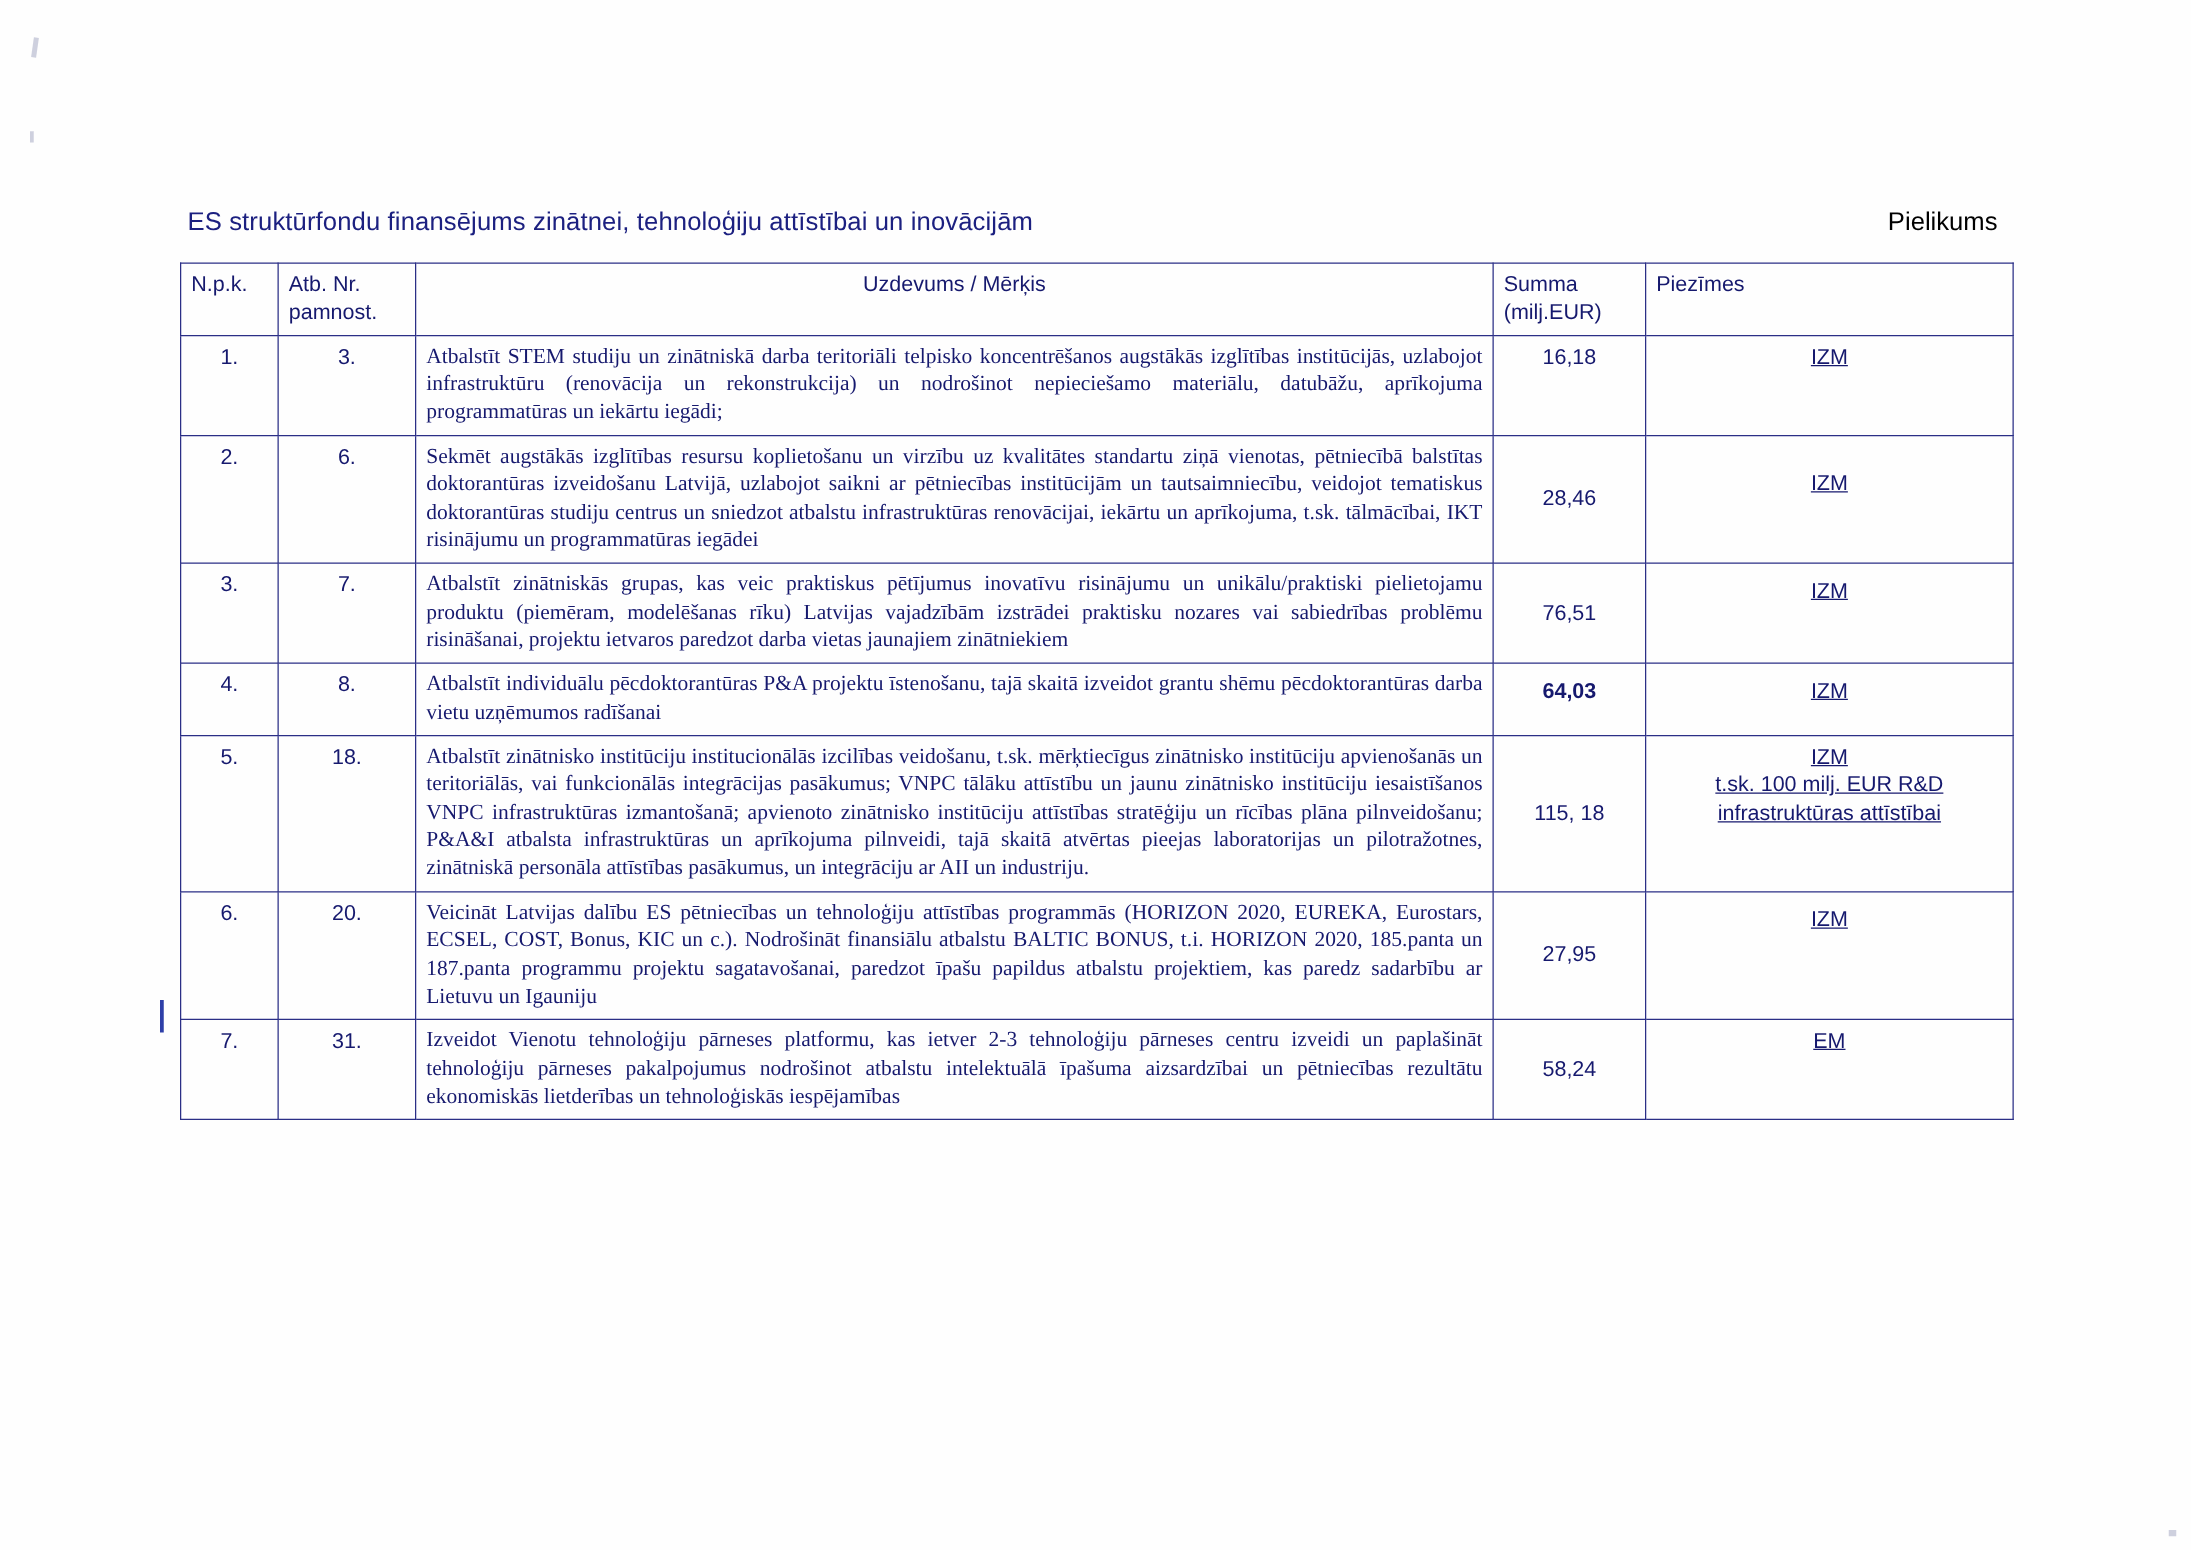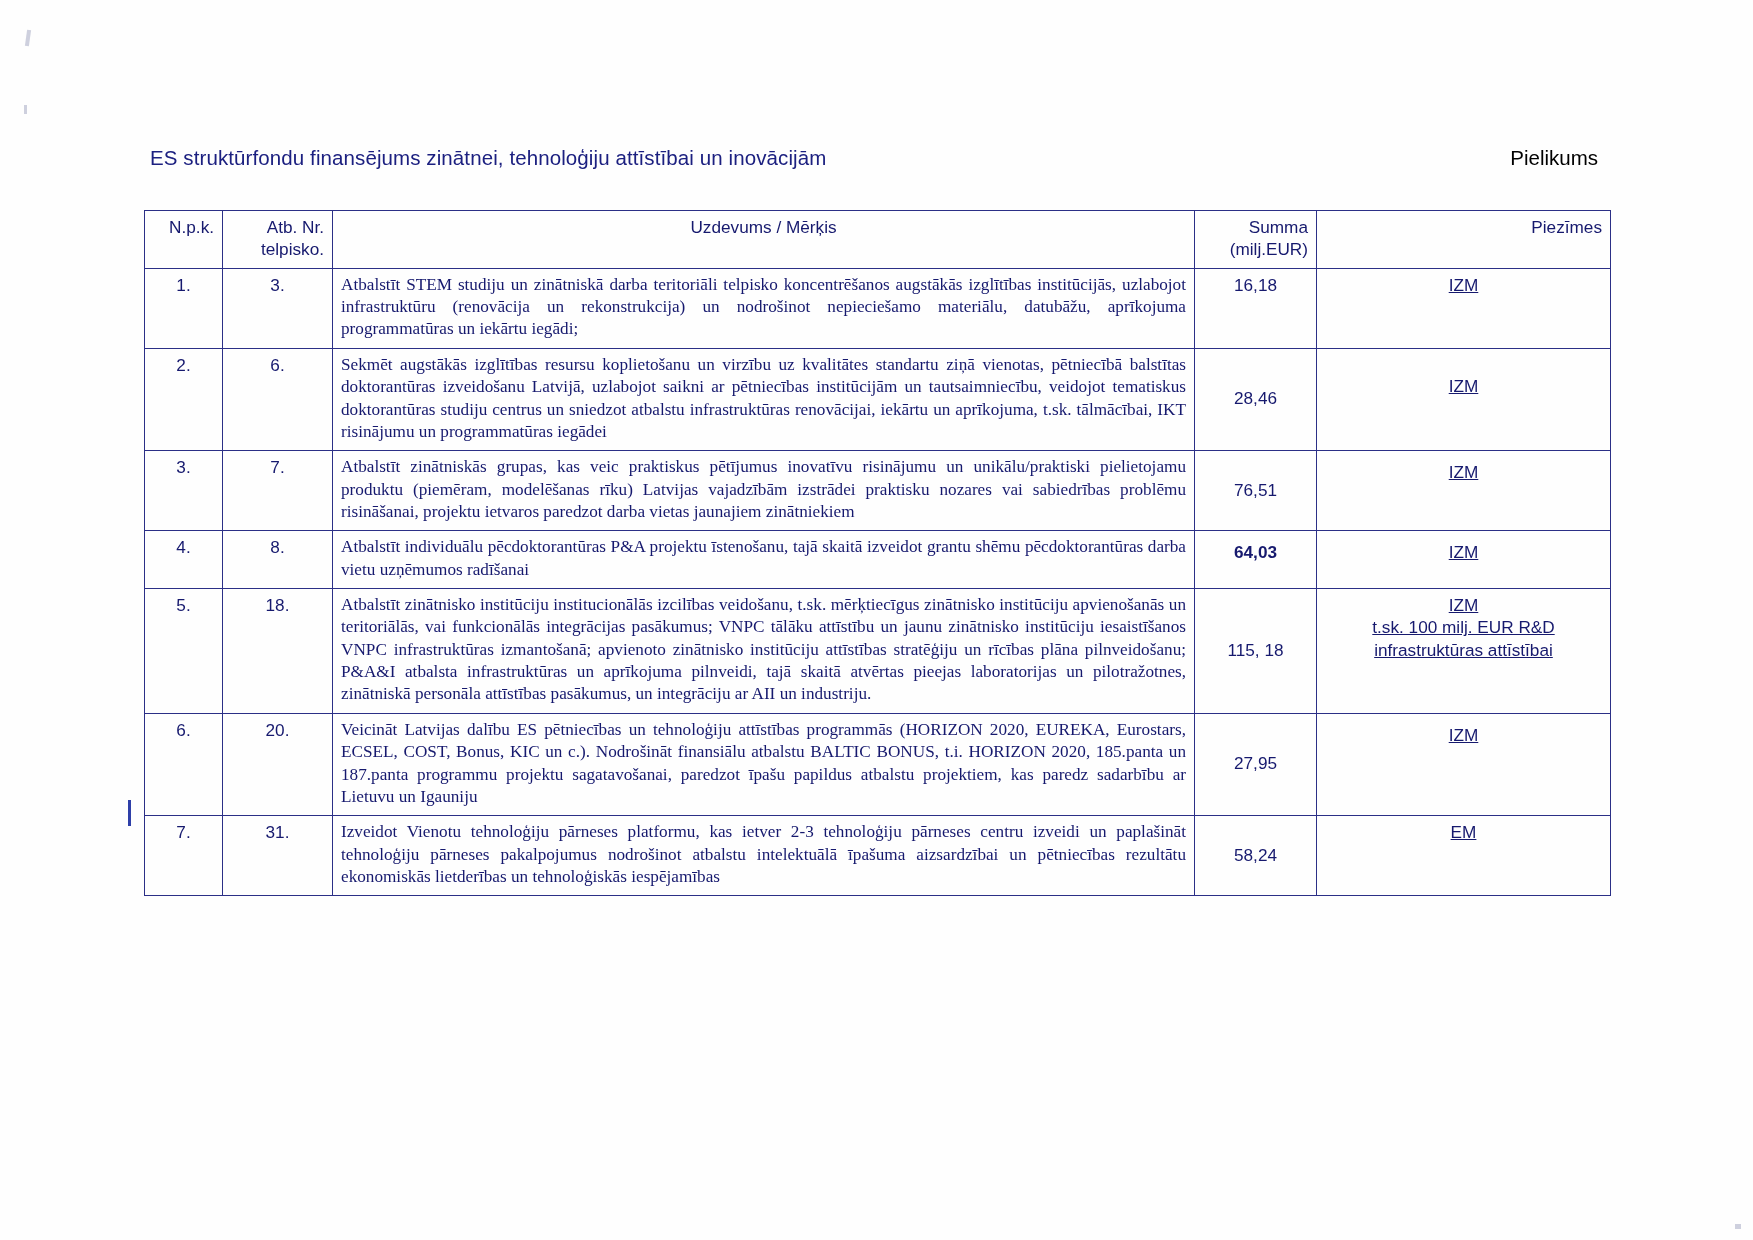--- a/index.html
+++ b/index.html
@@ -18,21 +18,21 @@
   .page {
     position: absolute;
     left: 0; top: 0;
     width: 1753px;
     height: 1240px;
     background: #fefefe;
   }
   .header-row {
     position: absolute;
     left: 150px;
-    top: 146px;
+    top: 166px;
     width: 1460px;
     display: flex;
     justify-content: space-between;
     align-items: flex-start;
   }
   .doc-title {
     font-size: 20.5px;
     letter-spacing: 0.1px;
     color: #1c2080;
     white-space: nowrap;
@@ -64,21 +64,21 @@
   col.c-task { width: 862px; }
   col.c-sum { width: 122px; }
   col.c-note { width: 294px; }
 
   thead td {
     text-align: center;
     vertical-align: top;
     font-size: 17.2px;
     padding-top: 8px;
   }
-  .hdr-center { text-align: right; margin-top: 44px; }
+  .hdr-center { text-align: left; margin-top: 44px; }
   .hdr-task { text-align: center; }
 
   td.num {
     text-align: center;
     vertical-align: top;
     padding-top: 10px;
     font-size: 17.6px;
   }
   td.atb {
     text-align: center;
@@ -164,21 +164,21 @@
       <col class="c-atb">
       <col class="c-task">
       <col class="c-sum">
       <col class="c-note">
     </colgroup>
     <thead>
       <tr>
         <td class="hdr-center">N.p.k.</td>
         <td class="hdr-center">
           <div>Atb. Nr.</div>
-          <div>telpisko.</div>
+          <div>pamnost.</div>
         </td>
         <td class="hdr-task">Uzdevums / Mērķis</td>
         <td class="hdr-center">
           <div>Summa</div>
           <div>(milj.EUR)</div>
         </td>
         <td class="hdr-center">Piezīmes</td>
       </tr>
     </thead>
     <tbody>

